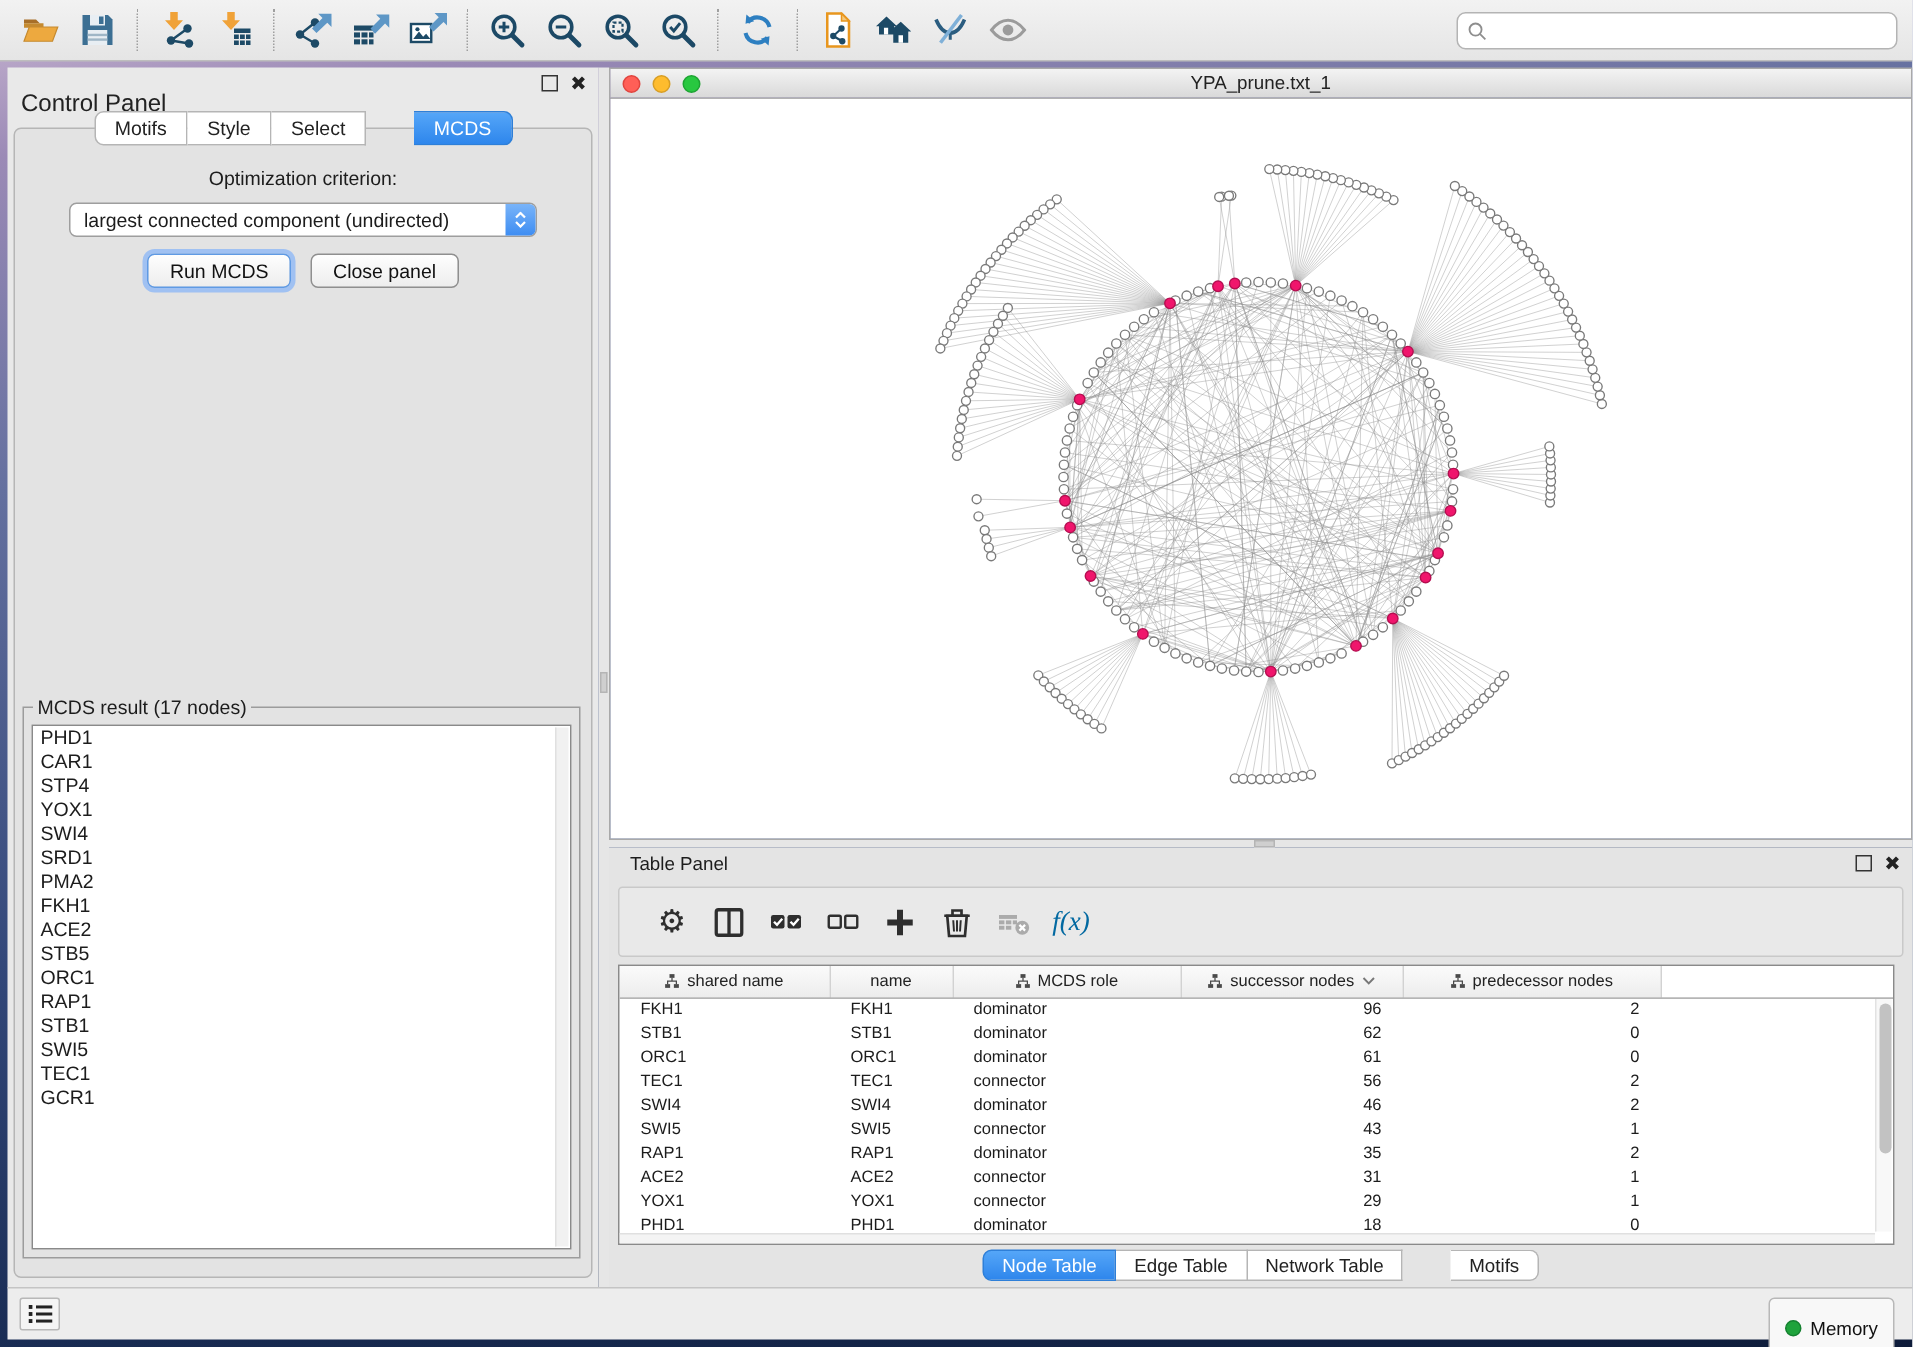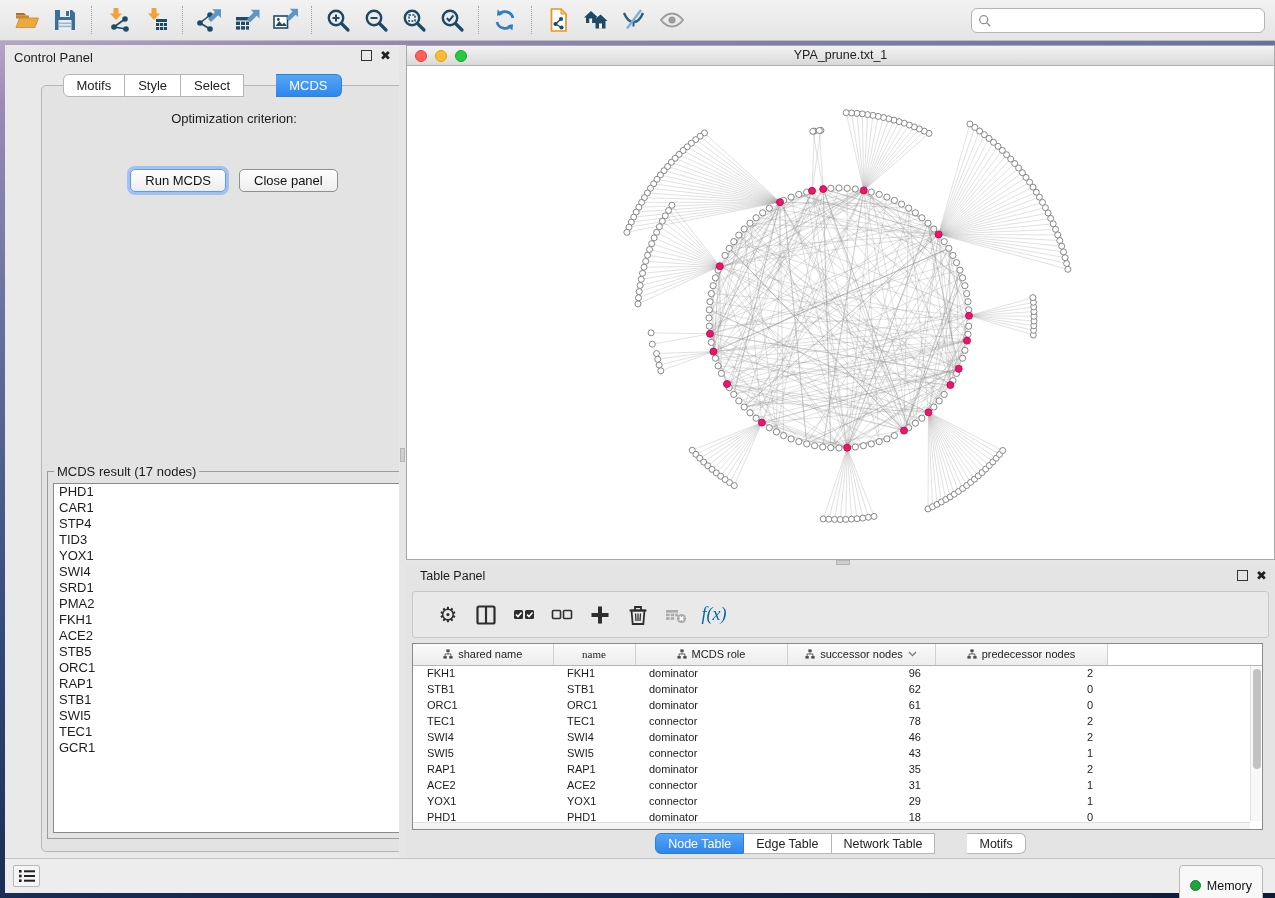--- a/index.html
+++ b/index.html
@@ -18,35 +18,35 @@
   .tbtn svg { width:26px; height:26px; }
   .tb-sep { width:0; height:28px; border-left:1px dotted #9f9f9f; margin:0 7px; }
   .search-box { position:absolute; right:10px; top:8px; width:294px; height:25px; background:#fff;
     border:1px solid #b4b4b4; border-radius:6px; display:flex; align-items:center; padding:0 6px; }
   .search-box svg { width:14px; height:14px; margin-right:4px; flex:none; }
   .search-box input { border:none; outline:none; flex:1; font-size:12px; background:transparent; font-family:inherit; }
 
   
   .control-panel { position:absolute; left:5px; top:45px; width:394px; height:813px; background:#e9e9e9; }
   .cp-header { position:relative; height:26px; }
-  .cp-title { position:absolute; left:9px; top:5px; font-size:13px; color:#222; }
+  .cp-title { position:absolute; left:9px; top:16px; font-size:16px; color:#222; }
   .win-ctrls { position:absolute; right:8px; top:5px; display:flex; gap:8px; align-items:center; }
   .float-ic { width:11px; height:11px; border:1.6px solid #333; background:transparent; }
   .close-ic { font-size:13px; font-weight:bold; color:#222; line-height:11px; }
 
   .tab-strip { position:absolute; top:29px; left:0; width:100%; text-align:center; z-index:3; }
   .seg { display:inline-flex; }
   .seg-tab { background:#fff; border:1px solid #b5b5b5; border-left:none; padding:3px 13px;
     font-size:13px; color:#222; }
   .seg-tab:first-child { border-left:1px solid #b5b5b5; border-radius:6px 0 0 6px; }
   .seg-tab:last-child { border-radius:0 6px 6px 0;margin-left:32px; }
   .seg-tab.active { background:linear-gradient(#55a6f8,#2e86ec); color:#fff; border-color:#2e7fd8; }
 
   .tab-pane { position:absolute; left:4px; top:40px; width:386px; height:767px;
-    background:#e3e3e3; border:1px solid #b6b6b6; border-radius:5px;margin-left:32px; }
+    background:#e3e3e3; border:1px solid #b6b6b6; border-radius:5px; }
   .opt-label { position:absolute; top:25px; width:100%; text-align:center; font-size:13px; }
   .dropdown { position:absolute; left:36px; top:49px; width:312px; height:23px; background:#fff;
     border:1px solid #9e9e9e; border-radius:5px; font-size:13px; display:flex; align-items:center; }
   .dropdown .dd-value { padding-left:9px; flex:1; white-space:nowrap; }
   .dd-stepper { width:20px; height:21px; border-radius:0 4px 4px 0; margin-right:0;
     background:linear-gradient(#79b4f9,#3e8df2); display:flex; flex-direction:column;
     align-items:center; justify-content:center; gap:1px; flex:none; }
   .btn-row { position:absolute; top:83px; width:100%; display:flex; justify-content:center; gap:13px; }
   .btn { font-size:13px; font-family:inherit; padding:3px 14px; border:1px solid #8f8f8f; border-radius:5px;
     background:linear-gradient(#fefefe,#ededed); color:#111; }
@@ -292,32 +292,42 @@
     <div class="tab-strip">
       <span class="seg">
           <span class="seg-tab">Motifs</span>
           <span class="seg-tab">Style</span>
           <span class="seg-tab">Select</span>
           <span class="seg-tab active">MCDS</span>
         </span>
     </div>
     <div class="tab-pane">
       <div class="opt-label">Optimization criterion:</div>
+      <div class="dropdown">
+        <span class="dd-value">largest connected component (undirected)</span>
+        <span class="dd-stepper">
+          <svg width="8" height="5" viewBox="0 0 8 5">
+              <path d="M1 4l3-3 3 3" stroke="#fff" stroke-width="1.5" fill="none"></path>
+            </svg>
+          <svg width="8" height="5" viewBox="0 0 8 5">
+              <path d="M1 1l3 3 3-3" stroke="#fff" stroke-width="1.5" fill="none"></path>
+            </svg>
+        </span>
+      </div>
       <div class="btn-row">
         <button class="btn focus-ring">Run MCDS</button>
         <button class="btn">Close panel</button>
       </div>
       <fieldset class="result-group">
         <legend>MCDS result (17 nodes)</legend>
         <div class="result-list">
           <div class="result-scroll"></div>
         <div class="result-item">PHD1</div>
             <div class="result-item">CAR1</div>
             <div class="result-item">STP4</div>
-            <div class="result-item">TID3</div>
             <div class="result-item">YOX1</div>
             <div class="result-item">SWI4</div>
             <div class="result-item">SRD1</div>
             <div class="result-item">PMA2</div>
             <div class="result-item">FKH1</div>
             <div class="result-item">ACE2</div>
             <div class="result-item">STB5</div>
             <div class="result-item">ORC1</div>
             <div class="result-item">RAP1</div>
             <div class="result-item">STB1</div>
@@ -1117,21 +1127,21 @@
                 <span class="th-inner">
                   <svg width="10" height="10" viewBox="0 0 12 12">
                     <rect x="4" y="0.5" width="4" height="3" fill="#4a4a4a"></rect>
                     <rect x="0.5" y="8.5" width="4" height="3" fill="#4a4a4a"></rect>
                     <rect x="7.5" y="8.5" width="4" height="3" fill="#4a4a4a"></rect>
                     <path d="M6 3.5v2.5M2.5 8.5V6h7v2.5" stroke="#4a4a4a" stroke-width="1" fill="none"></path>
                   </svg>
                   <span>shared name</span>
                 </span>
               </th>
-              <th style="width: 82px; font-family: Liberation Serif, serif;">
+              <th style="width: 82px;">
                 <span class="th-inner">
                   <span>name</span>
                 </span>
               </th>
               <th style="width: 152px;">
                 <span class="th-inner">
                   <svg width="10" height="10" viewBox="0 0 12 12">
                     <rect x="4" y="0.5" width="4" height="3" fill="#4a4a4a"></rect>
                     <rect x="0.5" y="8.5" width="4" height="3" fill="#4a4a4a"></rect>
                     <rect x="7.5" y="8.5" width="4" height="3" fill="#4a4a4a"></rect>
@@ -1190,21 +1200,21 @@
               <td>ORC1</td>
               <td>dominator</td>
               <td class="num">61</td>
               <td class="num">0</td>
               <td></td>
             </tr>
             <tr>
               <td>TEC1</td>
               <td>TEC1</td>
               <td>connector</td>
-              <td class="num">78</td>
+              <td class="num">56</td>
               <td class="num">2</td>
               <td></td>
             </tr>
             <tr>
               <td>SWI4</td>
               <td>SWI4</td>
               <td>dominator</td>
               <td class="num">46</td>
               <td class="num">2</td>
               <td></td>

